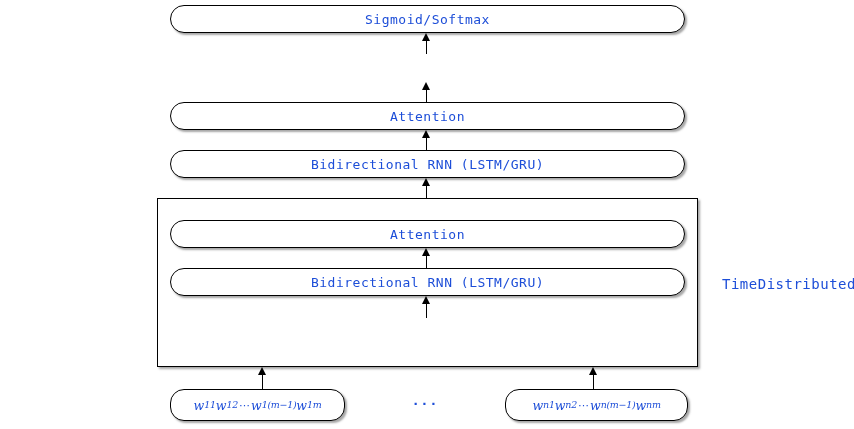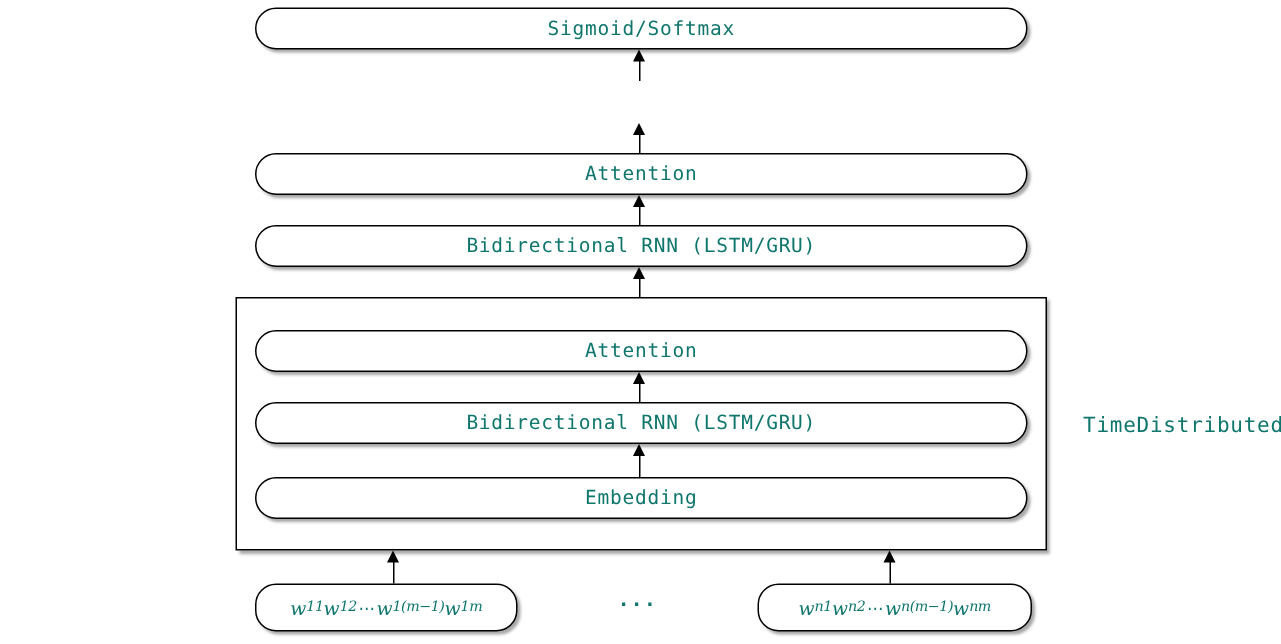--- a/index.html
+++ b/index.html
@@ -7,21 +7,21 @@
     padding: 0;
     background: #ffffff;
   }
   .canvas {
     position: relative;
     width: 854px;
     height: 429px;
     background: #ffffff;
     overflow: hidden;
     font-family: "DejaVu Sans Mono", monospace;
-    color: #0f766e;
+    color: #1d4ed8;
   }
   
   .pill {
     position: absolute;
     left: 170px;
     width: 515px;
     height: 28px;
     background: #ffffff;
     border: 1.4px solid #000000;
     border-radius: 15px;
@@ -134,23 +134,20 @@
     <span>Bidirectional RNN (LSTM/GRU)</span>
   </div>
 
   <div class="td-frame"></div>
   <div class="pill" style="top:220px">
     <span>Attention</span>
   </div>
   <div class="pill" style="top:268px">
     <span>Bidirectional RNN (LSTM/GRU)</span>
   </div>
-  <div class="pill" style="top:318px">
-    <span>Embedding</span>
-  </div>
   <div class="td-label">TimeDistributed</div>
 
   <div class="arrow" style="left:422px; top:33px;  height:21px">
     <div class="head"></div>
       <div class="stem"></div>
   </div>
   <div class="arrow" style="left:422px; top:82px;  height:20px">
     <div class="head"></div>
       <div class="stem"></div>
   </div>

